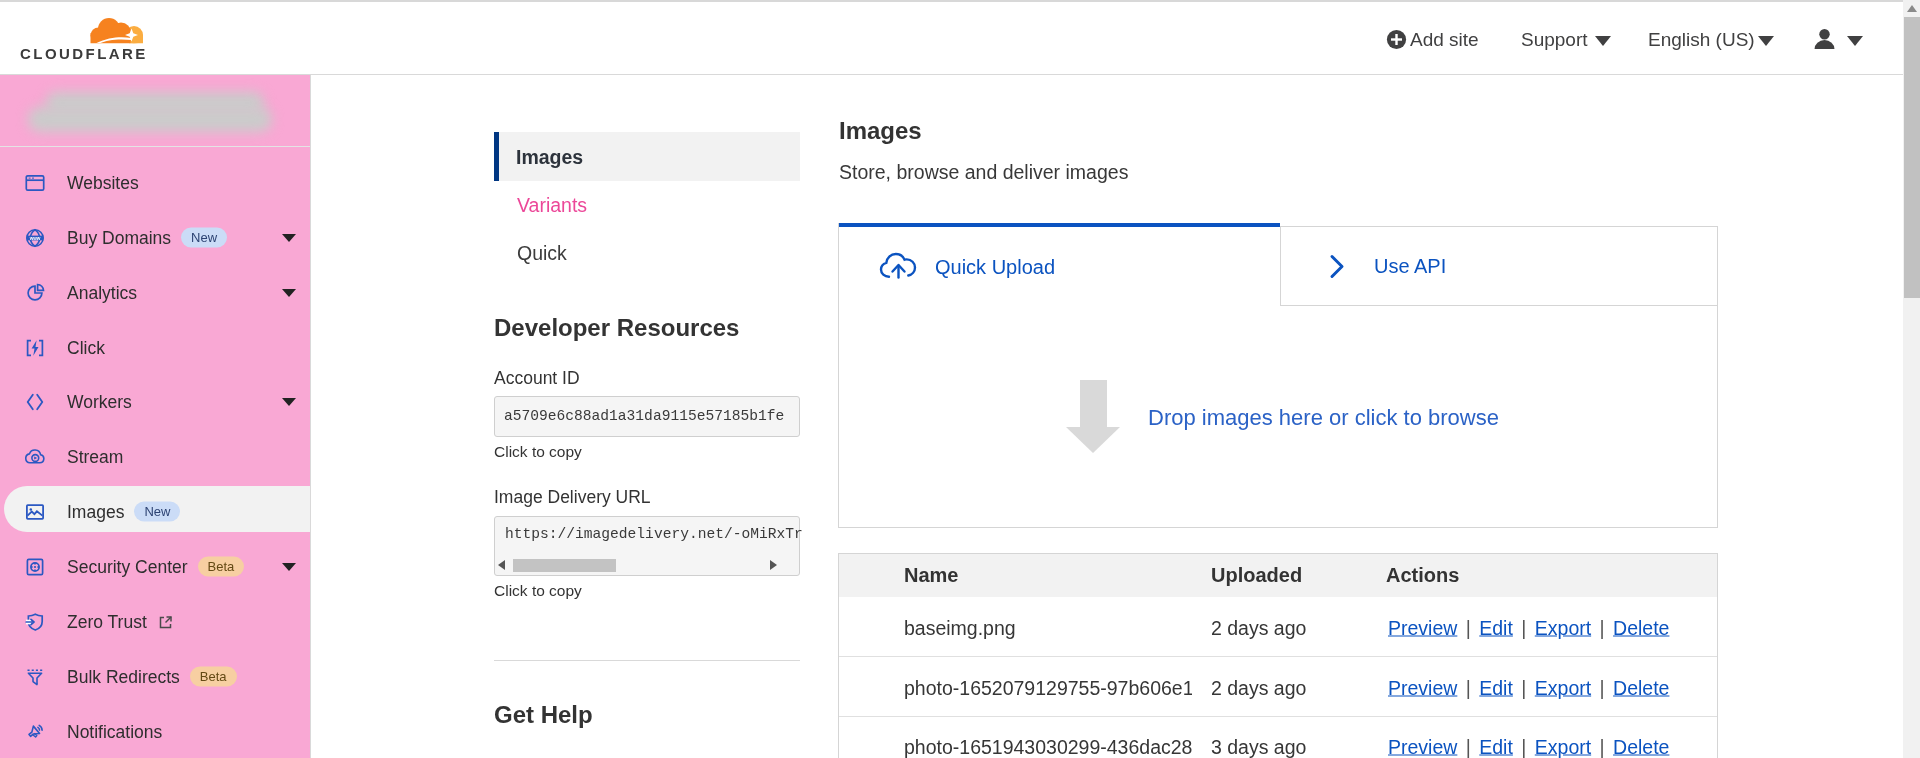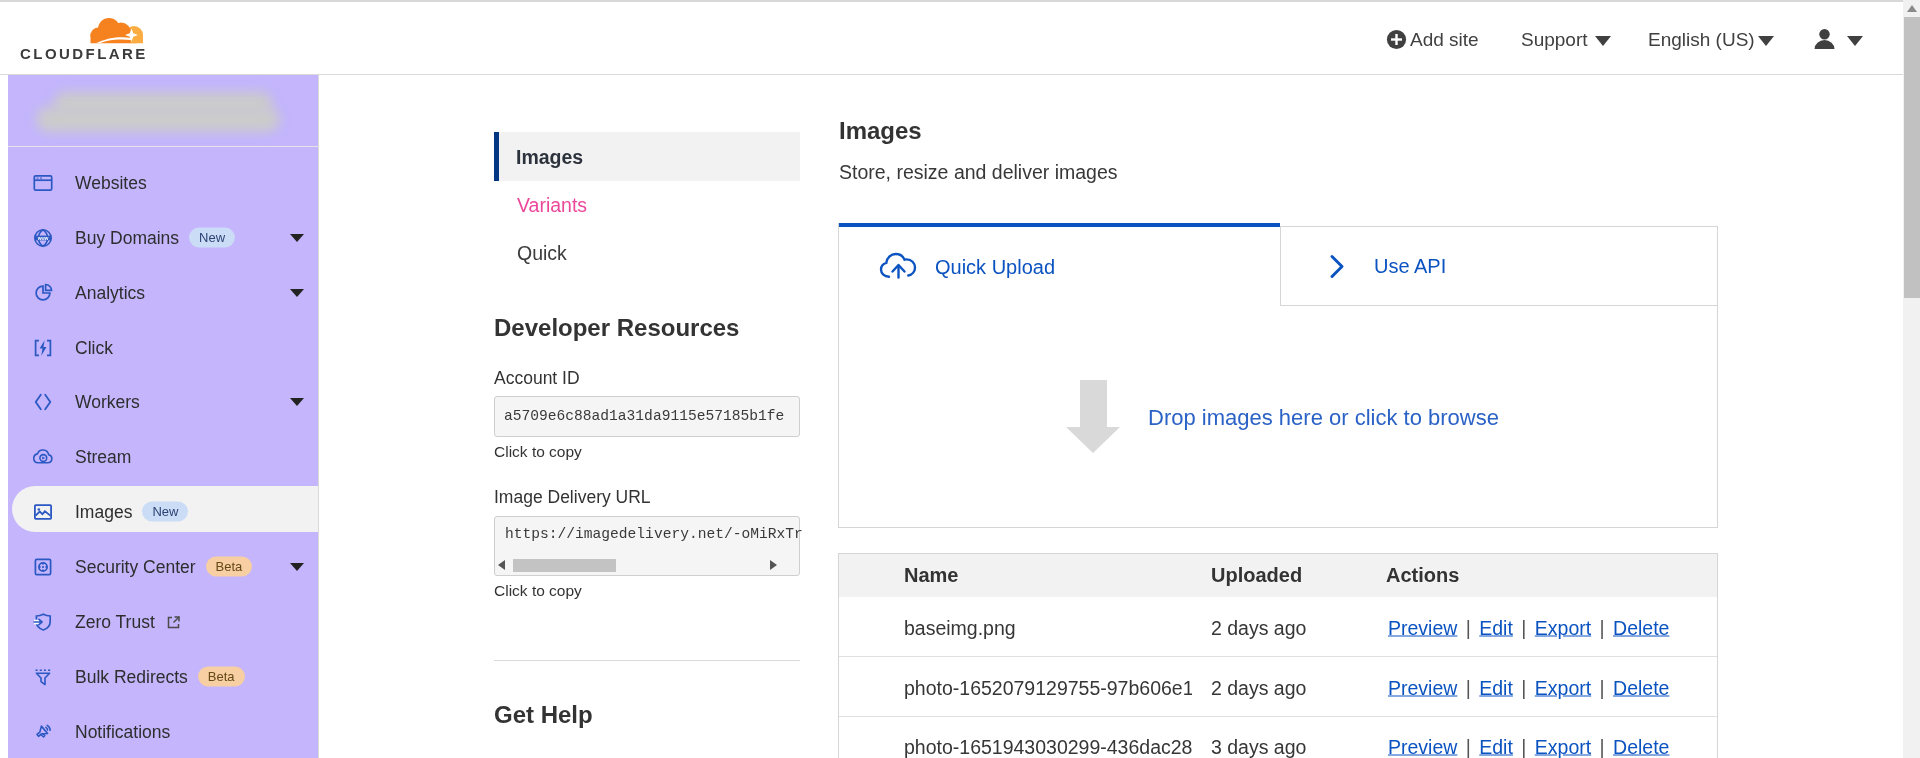--- a/index.html
+++ b/index.html
@@ -10,22 +10,22 @@
 .blue { color:#0b53c0; }
 
 #topbar { position:absolute; left:0; top:0; width:1920px; height:75px;
   background:#fff; border-top:2px solid #d8d8d8; border-bottom:1px solid #d9d9d9; }
 #topnav { position:absolute; left:0; top:0; width:1903px; height:74px;
   color:#404041; font-size:19px; }
 .tnt { position:absolute; top:38px; transform:translateY(-50%); white-space:nowrap; }
 .caret { position:absolute; top:34px; width:0; height:0; border-left:8.5px solid transparent;
   border-right:8.5px solid transparent; border-top:10px solid #404041; }
 
-#sidebar { position:absolute; left:8px; top:75px; width:311px; height:683px;
-  background:#c4b5fd; border-right:1px solid #d9d9d9; }
+#sidebar { position:absolute; left:0; top:75px; width:311px; height:683px;
+  background:#f9a8d4; border-right:1px solid #d9d9d9; }
 .blob { position:absolute; background:#cbcbcb; filter:blur(6px); border-radius:13px; }
 #acctline { position:absolute; left:0; top:71px; width:310px; height:1px; background:#e4e4e4; }
 .mitem { position:absolute; left:0; width:310px; height:55px; }
 .mico { position:absolute; left:25px; top:50%; margin-top:-10px; width:20px; height:20px; }
 .mtxt { position:absolute; left:67px; top:50%; transform:translateY(-50%);
   font-size:17.5px; color:#2e2e2e; white-space:nowrap; }
 .mcaret { position:absolute; left:282px; top:50%; margin-top:-4px; width:0; height:0;
   border-left:7px solid transparent; border-right:7px solid transparent; border-top:8px solid #222; }
 .badge { display:inline-block; font-size:13px; border-radius:11px; padding:2px 10px 3px;
   vertical-align:2px; margin-left:10px; }
@@ -220,21 +220,21 @@
   <div class="abs" style="left:498px;top:558px;width:300px;height:15px;">
     <div class="abs" style="left:0;top:2px;width:0;height:0;border-top:5.5px solid transparent;border-bottom:5.5px solid transparent;border-right:7px solid #555;"></div>
     <div class="abs" style="left:15px;top:1px;width:103px;height:13px;background:#c3c3c3;"></div>
     <div class="abs" style="left:272px;top:2px;width:0;height:0;border-top:5.5px solid transparent;border-bottom:5.5px solid transparent;border-left:7px solid #555;"></div>
   </div>
   <div class="abs" style="left:494px;top:591px;transform:translateY(-50%);font-size:15.5px;">Click to copy</div>
   <div class="abs" style="left:494px;top:660px;width:306px;height:1px;background:#d9d9d9;"></div>
   <div class="abs h2" style="left:494px;top:715px;transform:translateY(-50%);">Get Help</div>
 
   <div class="abs" style="left:839px;top:131px;transform:translateY(-50%);font-size:24px;font-weight:bold;">Images</div>
-  <div class="abs" style="left:839px;top:172px;transform:translateY(-50%);font-size:19.5px;color:#383838;">Store, resize and deliver images</div>
+  <div class="abs" style="left:839px;top:172px;transform:translateY(-50%);font-size:19.5px;color:#383838;">Store, browse and deliver images</div>
 
   <div id="card">
     <div class="abs" style="left:0;top:0;width:442px;height:4px;background:#0b53c0;"></div>
     <div class="abs" style="left:442px;top:3px;width:438px;height:1px;background:#d5d5d5;"></div>
     <div class="abs" style="left:0;top:0;width:1px;height:305px;background:#d5d5d5;"></div>
     <div class="abs" style="left:879px;top:3px;width:1px;height:302px;background:#d5d5d5;"></div>
     <div class="abs" style="left:0;top:304px;width:880px;height:1px;background:#d5d5d5;"></div>
     <div class="abs" style="left:442px;top:4px;width:1px;height:79px;background:#d5d5d5;"></div>
     <div class="abs" style="left:442px;top:82px;width:438px;height:1px;background:#d5d5d5;"></div>
 

